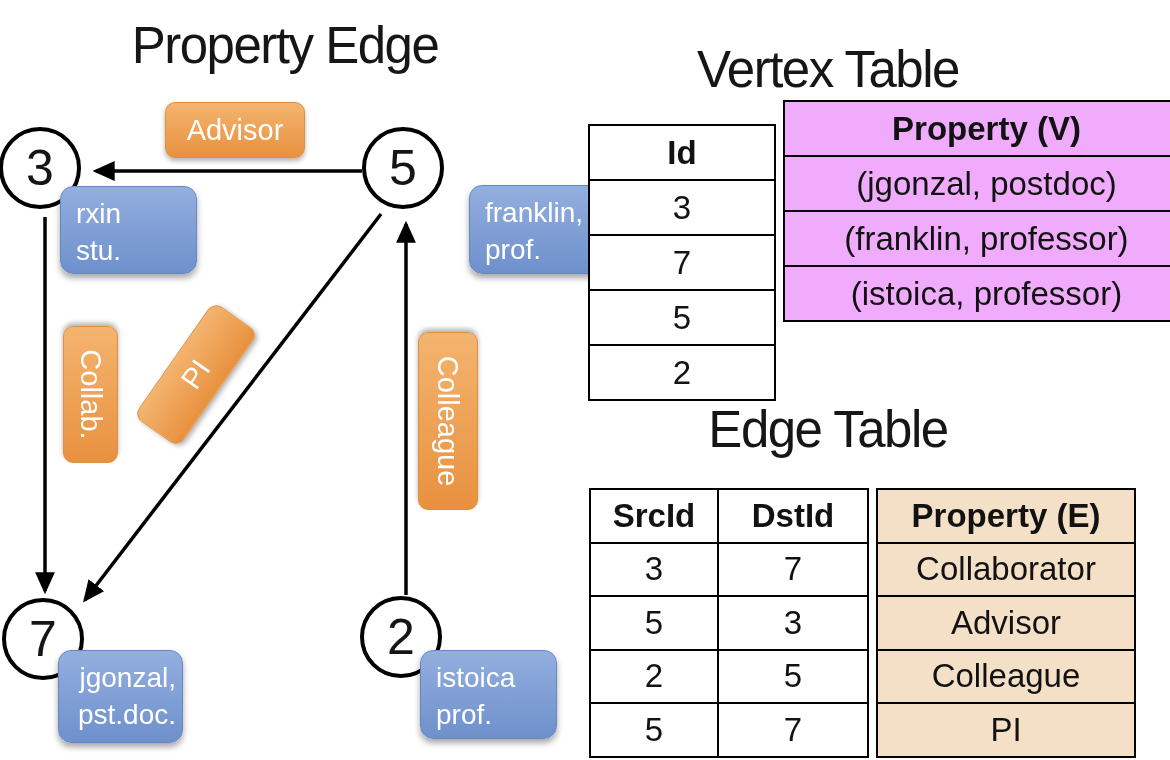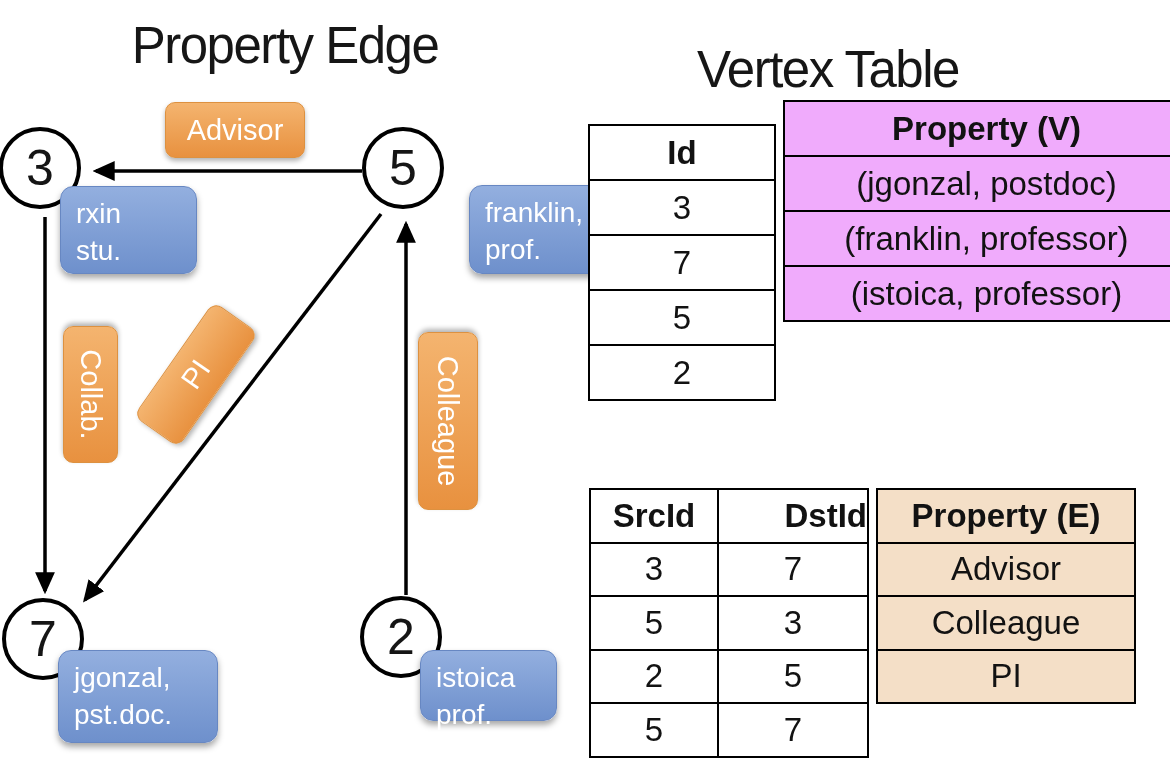--- a/index.html
+++ b/index.html
@@ -55,22 +55,22 @@
     border: 1px solid #6787C2;
     box-shadow: 0 4px 6px rgba(0,0,0,.35);
     color: #fff;
     font-size: 28px;
     line-height: 1.32;
     padding: 9px 6px 0 15px;
     white-space: pre-line;
   }
   #vbox-3 { left: 60px;  top: 186px; width: 137px; height: 88px; }
   #vbox-5 { left: 422px; top: 185px; width: 136px; height: 89px; margin-left: 47px; }
-  #vbox-7 { left: 58px;  top: 650px; width: 160px; height: 93px; }
-  #vbox-2 { left: 420px; top: 650px; width: 137px; height: 71px; }
+  #vbox-7 { left: 58px;  top: 650px; width: 125px; height: 93px; text-align: right; }
+  #vbox-2 { left: 420px; top: 650px; width: 137px; height: 89px; }
 
   .elabel {
     position: absolute;
     border-radius: 10px;
     background: linear-gradient(#F4B46F, #E8913F);
     border: 1px solid #DD9140;
     box-shadow: 0 3px 5px rgba(0,0,0,.30);
     color: #fff;
     display: flex; align-items: center; justify-content: center;
     font-size: 29px;
@@ -104,21 +104,21 @@
   th { font-weight: bold; }
   #vertex-tables th, #vertex-tables td { height: 55px; }
   #edge-tables   th, #edge-tables   td { height: 53.5px; margin-top: 24px; }
 
   #vid-table   { width: 188px; margin-top: 24px; }
   #vprop-table { width: 407px; }
   #vprop-table th, #vprop-table td { background: #f0abfc; }
 
   #esrc-table  { width: 278px; }
   #esrc-table .col-src { width: 128px; }
-  #esrc-table .col-dst { width: 150px; text-align: right; }
+  #esrc-table .col-dst { width: 150px; }
   #eprop-table { width: 260px; padding-left: 38px; }
   #eprop-table th, #eprop-table td { background: #F4DFC7; }
 </style>
 </head>
 <body>
 
 <div class="canvas">
 
   <div id="graph-panel">
 
@@ -197,20 +197,21 @@
       <tr>
             <td>(franklin, professor)</td>
           </tr>
       <tr>
             <td>(istoica, professor)</td>
           </tr>
     </tbody>
       </table>
   </div>
 
+  <div class="big-title" id="title-edge">Edge Table</div>
 
   <div class="tbl-wrap" id="edge-tables">
     <table id="esrc-table">
       <tbody>
           <tr>
         <th class="col-src">SrcId</th>
         <th class="col-dst">DstId</th>
       </tr>
       <tr>
         <td>3</td>
@@ -229,20 +230,23 @@
         <td>7</td>
       </tr>
     </tbody>
       </table>
     <table id="eprop-table">
       <tbody>
           <tr>
             <th>Property (E)</th>
           </tr>
       <tr>
+            <td>Collaborator</td>
+          </tr>
+      <tr>
             <td>Advisor</td>
           </tr>
       <tr>
             <td>Colleague</td>
           </tr>
       <tr>
             <td>PI</td>
           </tr>
     </tbody>
       </table>

